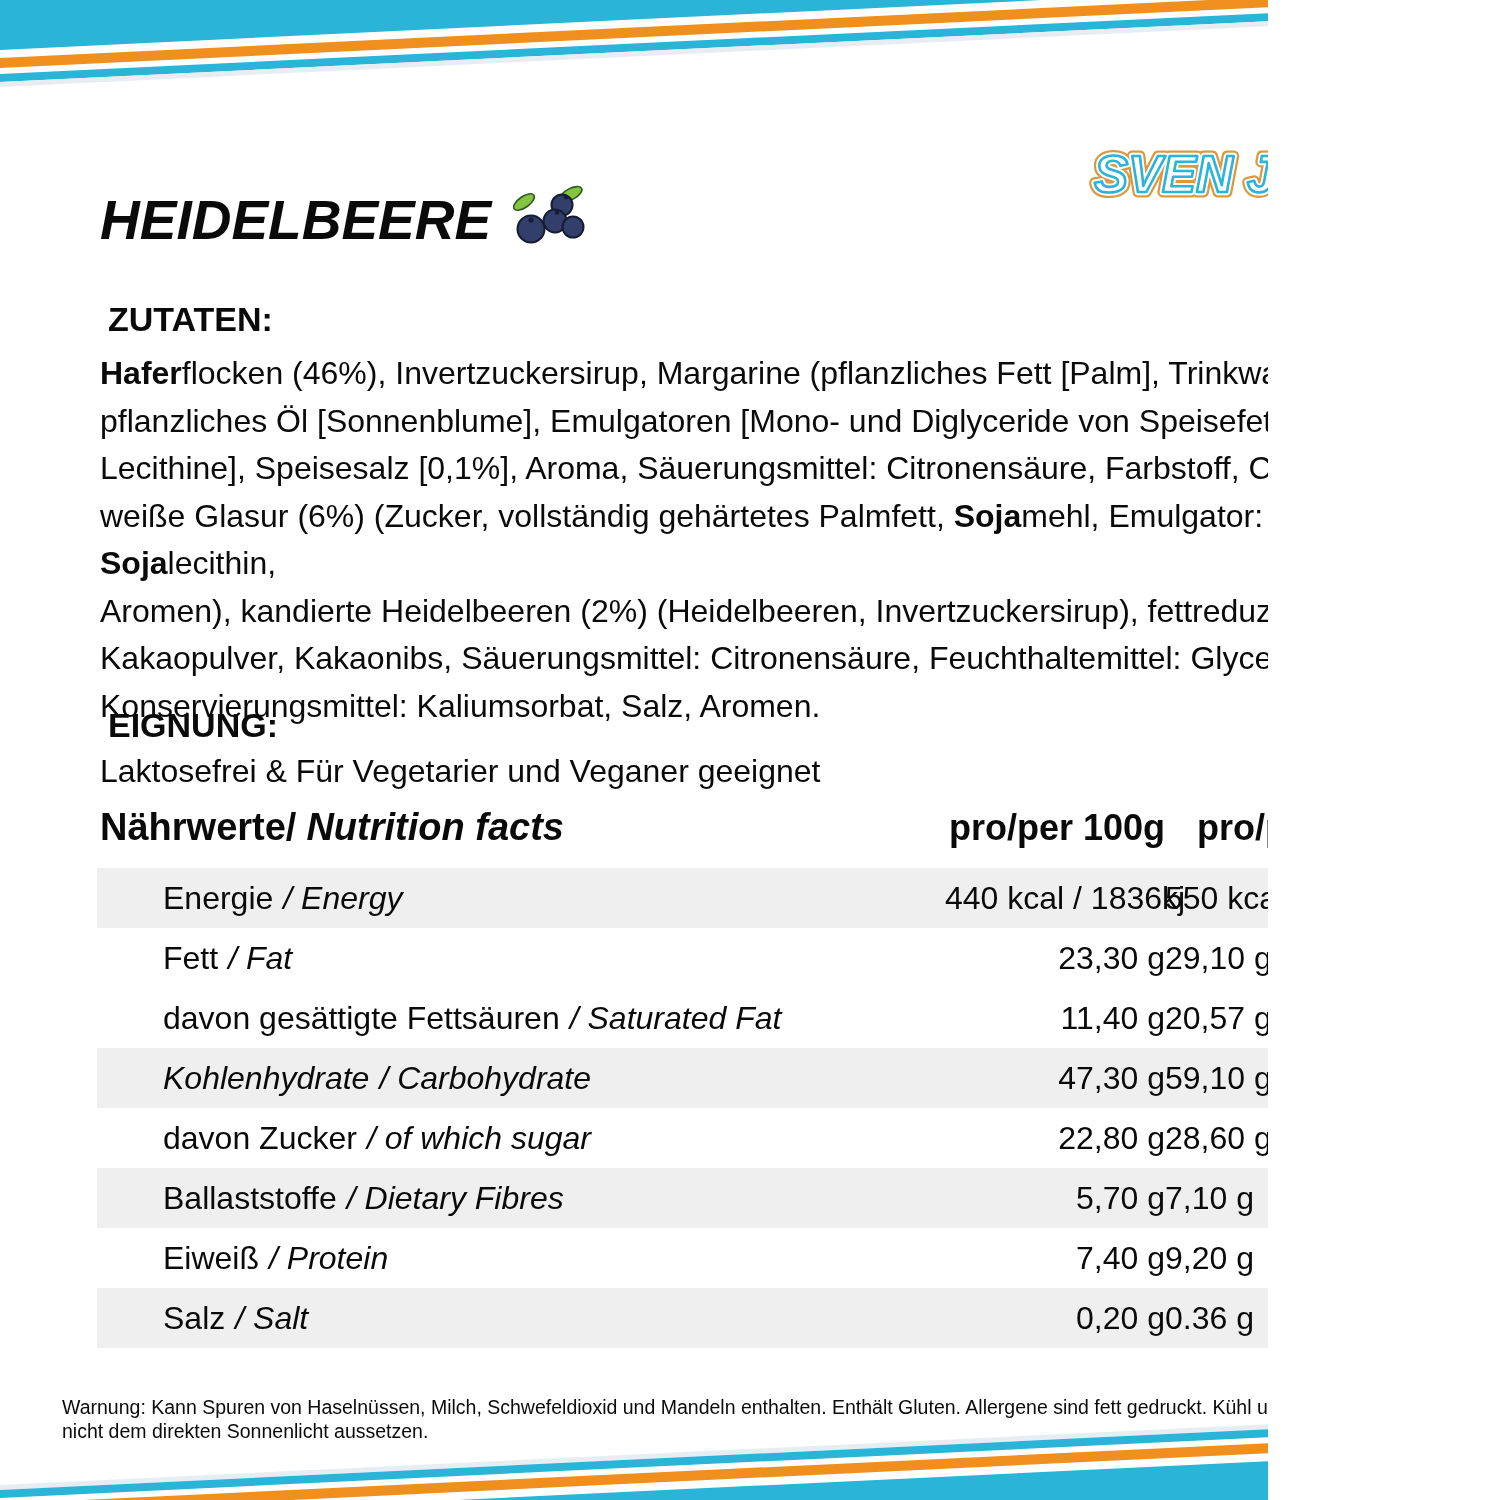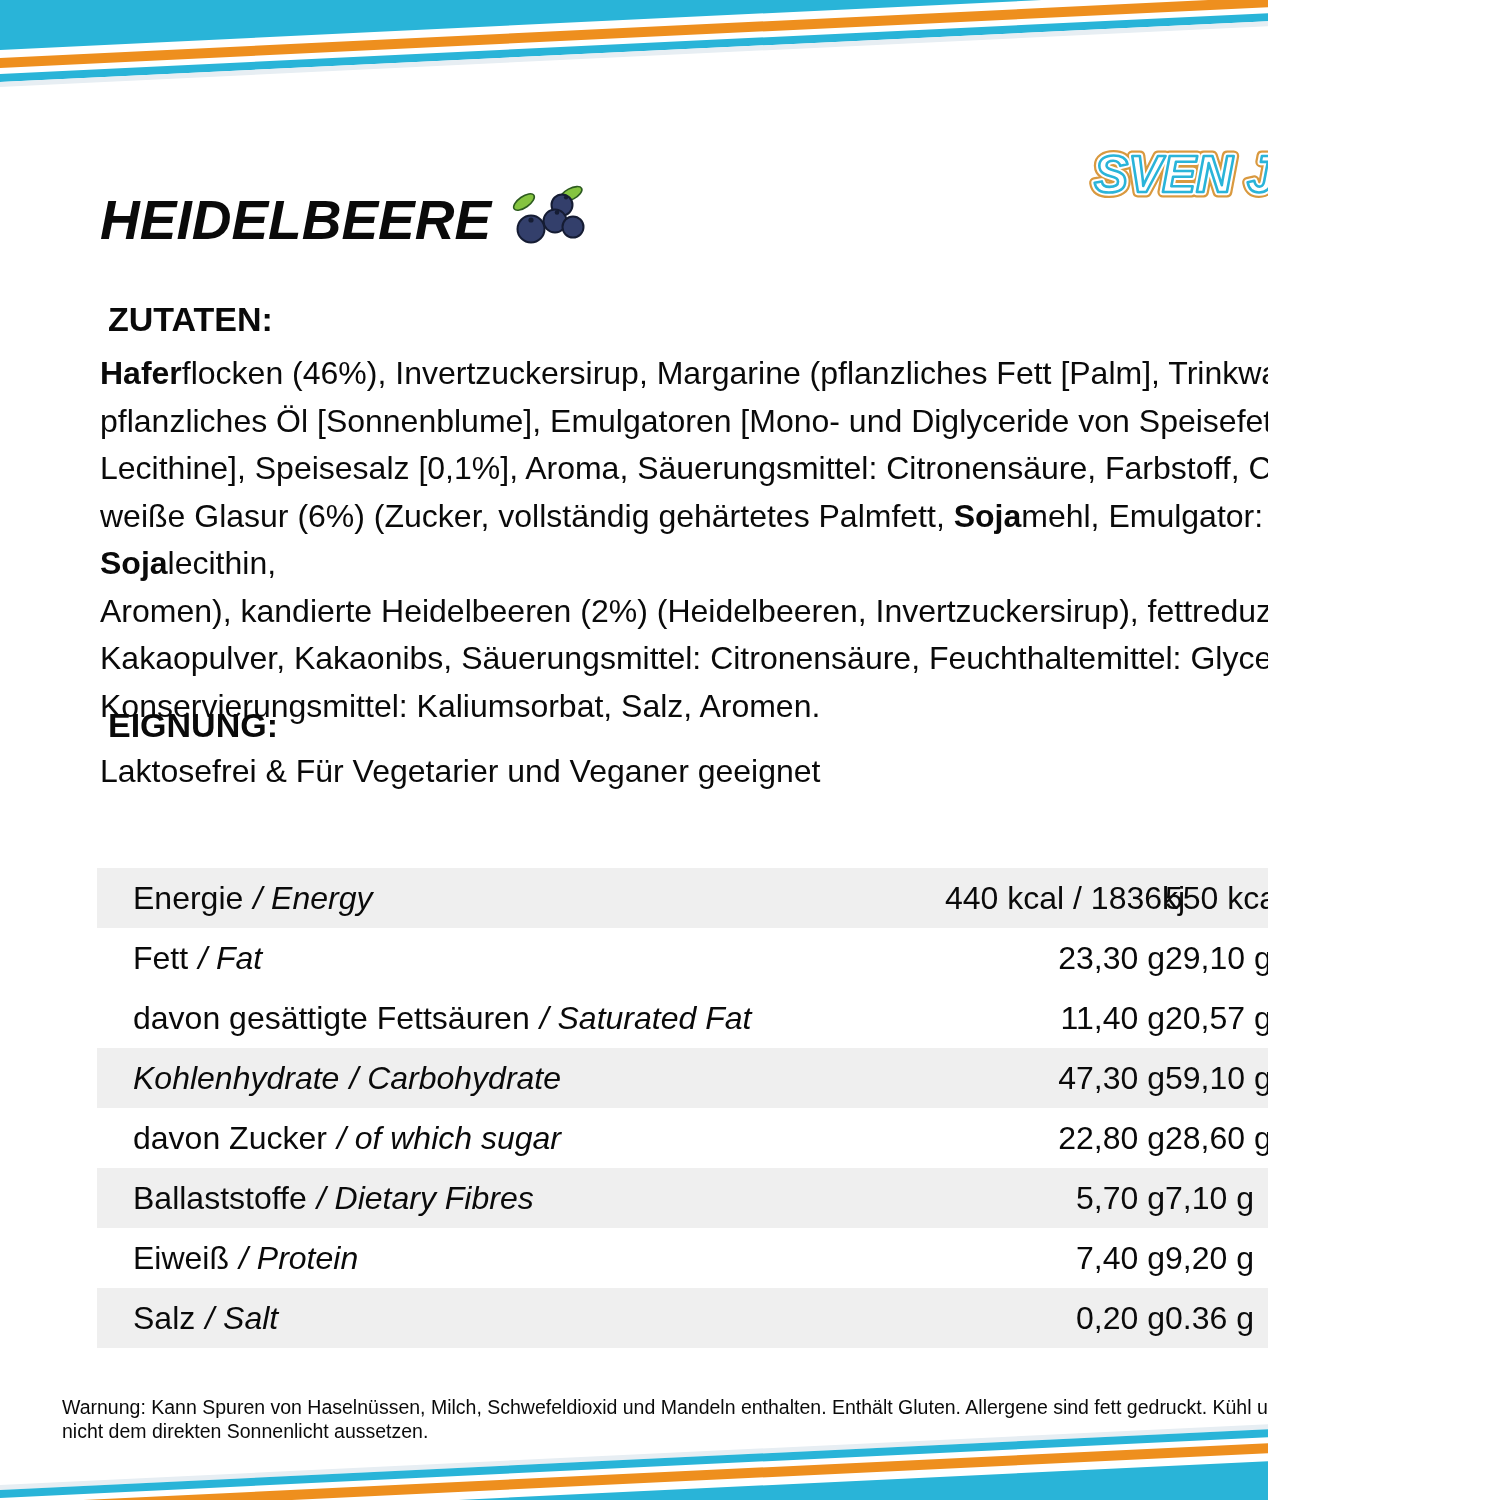--- a/index.html
+++ b/index.html
@@ -21,21 +21,21 @@
   .b{font-weight:bold;}
   .it{font-style:italic;}
   .nut-header{position:absolute;left:97px;top:806px;width:1316px;display:flex;align-items:baseline;height:58px;}
   .nh-label{flex:1;font-size:38px;font-weight:bold;padding-left:3px;}
   .nh-label .it{margin-left:10px;}
   .nh-col{width:220px;text-align:right;font-size:36px;font-weight:bold;white-space:nowrap;}
   .nh-col.c125{width:248px;}
   .table{position:absolute;left:97px;top:868px;width:1316px;}
   .trow{display:flex;align-items:center;height:60px;font-size:32px;}
   .trow.shaded{background:#efefef;}
-  .cell.lab{flex:1;padding-left:36px;white-space:nowrap;}
+  .cell.lab{flex:1;padding-left:66px;white-space:nowrap;}
   .lab-en{margin-left:10px;}
   .cell.v100{width:220px;text-align:right;white-space:nowrap;}
   .cell.v125{width:248px;white-space:nowrap;}
   .warning{position:absolute;left:62px;top:1395px;width:1378px;font-size:19.5px;font-weight:normal;line-height:24px;margin:0;}
 </style>
 </head>
 <body>
 
 <div class="page">
 
@@ -74,20 +74,27 @@
 pflanzliches Öl [Sonnenblume], Emulgatoren [Mono- und Diglyceride von Speisefettsäuren,
 Lecithine], Speisesalz [0,1%], Aroma, Säuerungsmittel: Citronensäure, Farbstoff, Carotin),
 weiße Glasur (6%) (Zucker, vollständig gehärtetes Palmfett, </span><span class="b">Soja</span><span>mehl, Emulgator: </span><span class="b">Soja</span><span>lecithin,
 Aromen), kandierte Heidelbeeren (2%) (Heidelbeeren, Invertzuckersirup), fettreduziertes
 Kakaopulver, Kakaonibs, Säuerungsmittel: Citronensäure, Feuchthaltemittel: Glycerin,
 Konservierungsmittel: Kaliumsorbat, Salz, Aromen.</span></p>
 
   <h2 class="sec-h" id="eignung-h">EIGNUNG:</h2>
   <p class="bodytext" id="suitability-p">Laktosefrei &amp; Für Vegetarier und Veganer geeignet</p>
 
+  <div class="nut-header">
+    <div class="nh-label">
+      <span>Nährwerte/</span><span class="it">Nutrition facts</span>
+    </div>
+    <div class="nh-col">pro/per 100g</div>
+    <div class="nh-col c125">pro/per 125g</div>
+  </div>
 
   <div class="table" id="nut-body">
     <div class="trow shaded">
       <div class="cell lab">
         <span class="lab-de">Energie</span><span class="lab-en it">/ Energy</span>
       </div>
       <div class="cell v100">440 kcal / 1836kj</div>
       <div class="cell v125">550 kcal / 2295 kj</div>
     </div>
 

